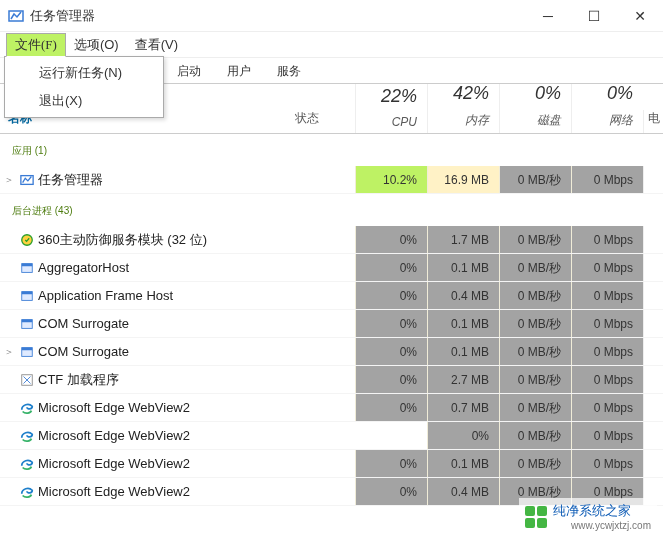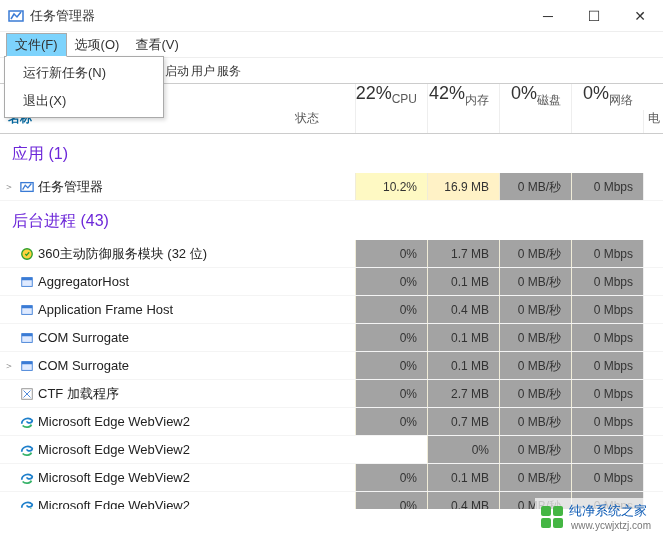--- a/index.html
+++ b/index.html
@@ -31,81 +31,82 @@
     font-size: 14px;
   }
   .menubar {
     height: 26px;
     display: flex;
     align-items: center;
     padding-left: 6px;
     border-bottom: 1px solid #eee;
   }
   .menubar .menu-item { padding: 2px 8px; }
-  .menubar .menu-item.active { background: #7dd3fc; border: 1px solid #aaa; border-bottom: 1px solid #fff; position: relative; z-index: 5;}
+  .menubar .menu-item.active { background: #bef264; border: 1px solid #aaa; border-bottom: 1px solid #fff; position: relative; z-index: 5; font-family: Liberation Serif, serif;}
   .dropdown {
     position: absolute;
     left: 4px;
     top: 56px;
     width: 160px;
     background: #fff;
     border: 1px solid #aaa;
     box-shadow: 2px 2px 4px rgba(0,0,0,0.15);
     z-index: 4;
-    padding: 2px 0;
+    padding: 2px 16px;
   }
   .dropdown .dd-item {
     padding: 5px 18px;
   }
   .tabbar {
     height: 26px;
     display: flex;
     align-items: stretch;
     padding-left: 164px;
     border-bottom: 1px solid #ccc;
     font-size: 12px;
   }
   .tabbar .tab {
-    padding: 4px 0;
+    padding: 4px 12px;
     border: 1px solid transparent;
     border-bottom: none;
   }
   .header-row {
     display: flex;
     align-items: flex-end;
     height: 50px;
     border-bottom: 1px solid #ccc;
   }
   .col-name { flex: 1; padding-left: 8px; color: #0369a1; font-size: 12px; padding-bottom:6px;font-weight:bold;}
   .col-status { width: 60px; color: #5a5a5a; font-size: 12px; text-align: left; padding-bottom:6px;}
   .col {
     width: 72px;
     text-align: right;
     padding-right: 10px;
     font-size: 12px;
     color: #5a5a5a;
     border-left: 1px solid #eee;
     height: 100%;
     display: flex;
-    flex-direction: row;
+    flex-direction: column;
     justify-content: flex-end;
     padding-bottom: 4px;
+    font-style: italic;
   }
   .col.hl .pct { color: #333; font-size: 18px; font-weight: 400; }
   .pct { font-size: 18px; line-height: 1.1; color: #333; }
   .hdr-label { margin-top: 8px; }
   .col-extra { width: 20px; border-left: 1px solid #eee; padding:0 4px 6px 4px; color:#5a5a5a; font-size:12px; display:flex;align-items:flex-end;}
   .table-body {
     height: calc(541px - 32px - 26px - 26px - 50px - 32px);
     overflow-y: auto;
   }
   .group-label {
     padding: 10px 18px 8px 12px;
-    color: #6d28d9;
-    font-size: 16px;
+    color: #4d7c0f;
+    font-size: 10px;
   }
   .row {
     display: flex;
     align-items: center;
     height: 28px;
     border-bottom: 1px solid #f4f4f4;
   }
   .row .caret-holder { width: 18px; text-align: center; color: #777; font-size: 10px;}
   .row .ico-holder { width: 18px; display:flex; align-items:center; justify-content:center; }
   .row .name { flex: 1; padding-left: 2px; font-size: 13px; color: #222; white-space: nowrap; overflow: hidden; text-overflow: ellipsis;}
@@ -114,38 +115,38 @@
     width: 72px;
     text-align: right;
     padding-right: 10px;
     font-size: 12px;
     height: 100%;
     line-height: 28px;
     border-left: 1px solid #f0ecd8;
   }
   .heat0 { background: #a3a3a3; }
   .heat1 { background: #fff2c6; }
-  .heat2 { background: #fef9c3; }
+  .heat2 { background: #bef264; }
   .cell.extra { width:20px; padding:0; background:#fff; border-left:1px solid #eee;}
   .watermark {
     position: absolute;
     right: 6px;
     bottom: 6px;
     display: flex;
     align-items: center;
     font-size: 13px;
     color: #0d5bb5;
     background: rgba(255,255,255,0.7);
     padding: 4px 6px;
   }
   .watermark .wm-logo {
     display:grid; grid-template-columns: repeat(2,10px); grid-template-rows:repeat(2,10px); gap:2px; margin-right:6px;
   }
   .watermark .wm-logo span{ background:#44b643; border-radius:2px;}
-  .watermark .domain { color:#777; font-size:10px; margin-left:2px;}
+  .watermark .domain { color:#777; font-size:10px; margin-left:18px;}
   .proc-ico { width:14px; height:14px; }
   svg { display:block; }
 </style>
 </head>
 <body>
 
 <div class="titlebar">
   <span class="icon">
     <svg viewBox="0 0 16 16">
         <rect x="1" y="3" width="14" height="10" fill="none" stroke="#3a7bd5" stroke-width="1.5"></rect>

